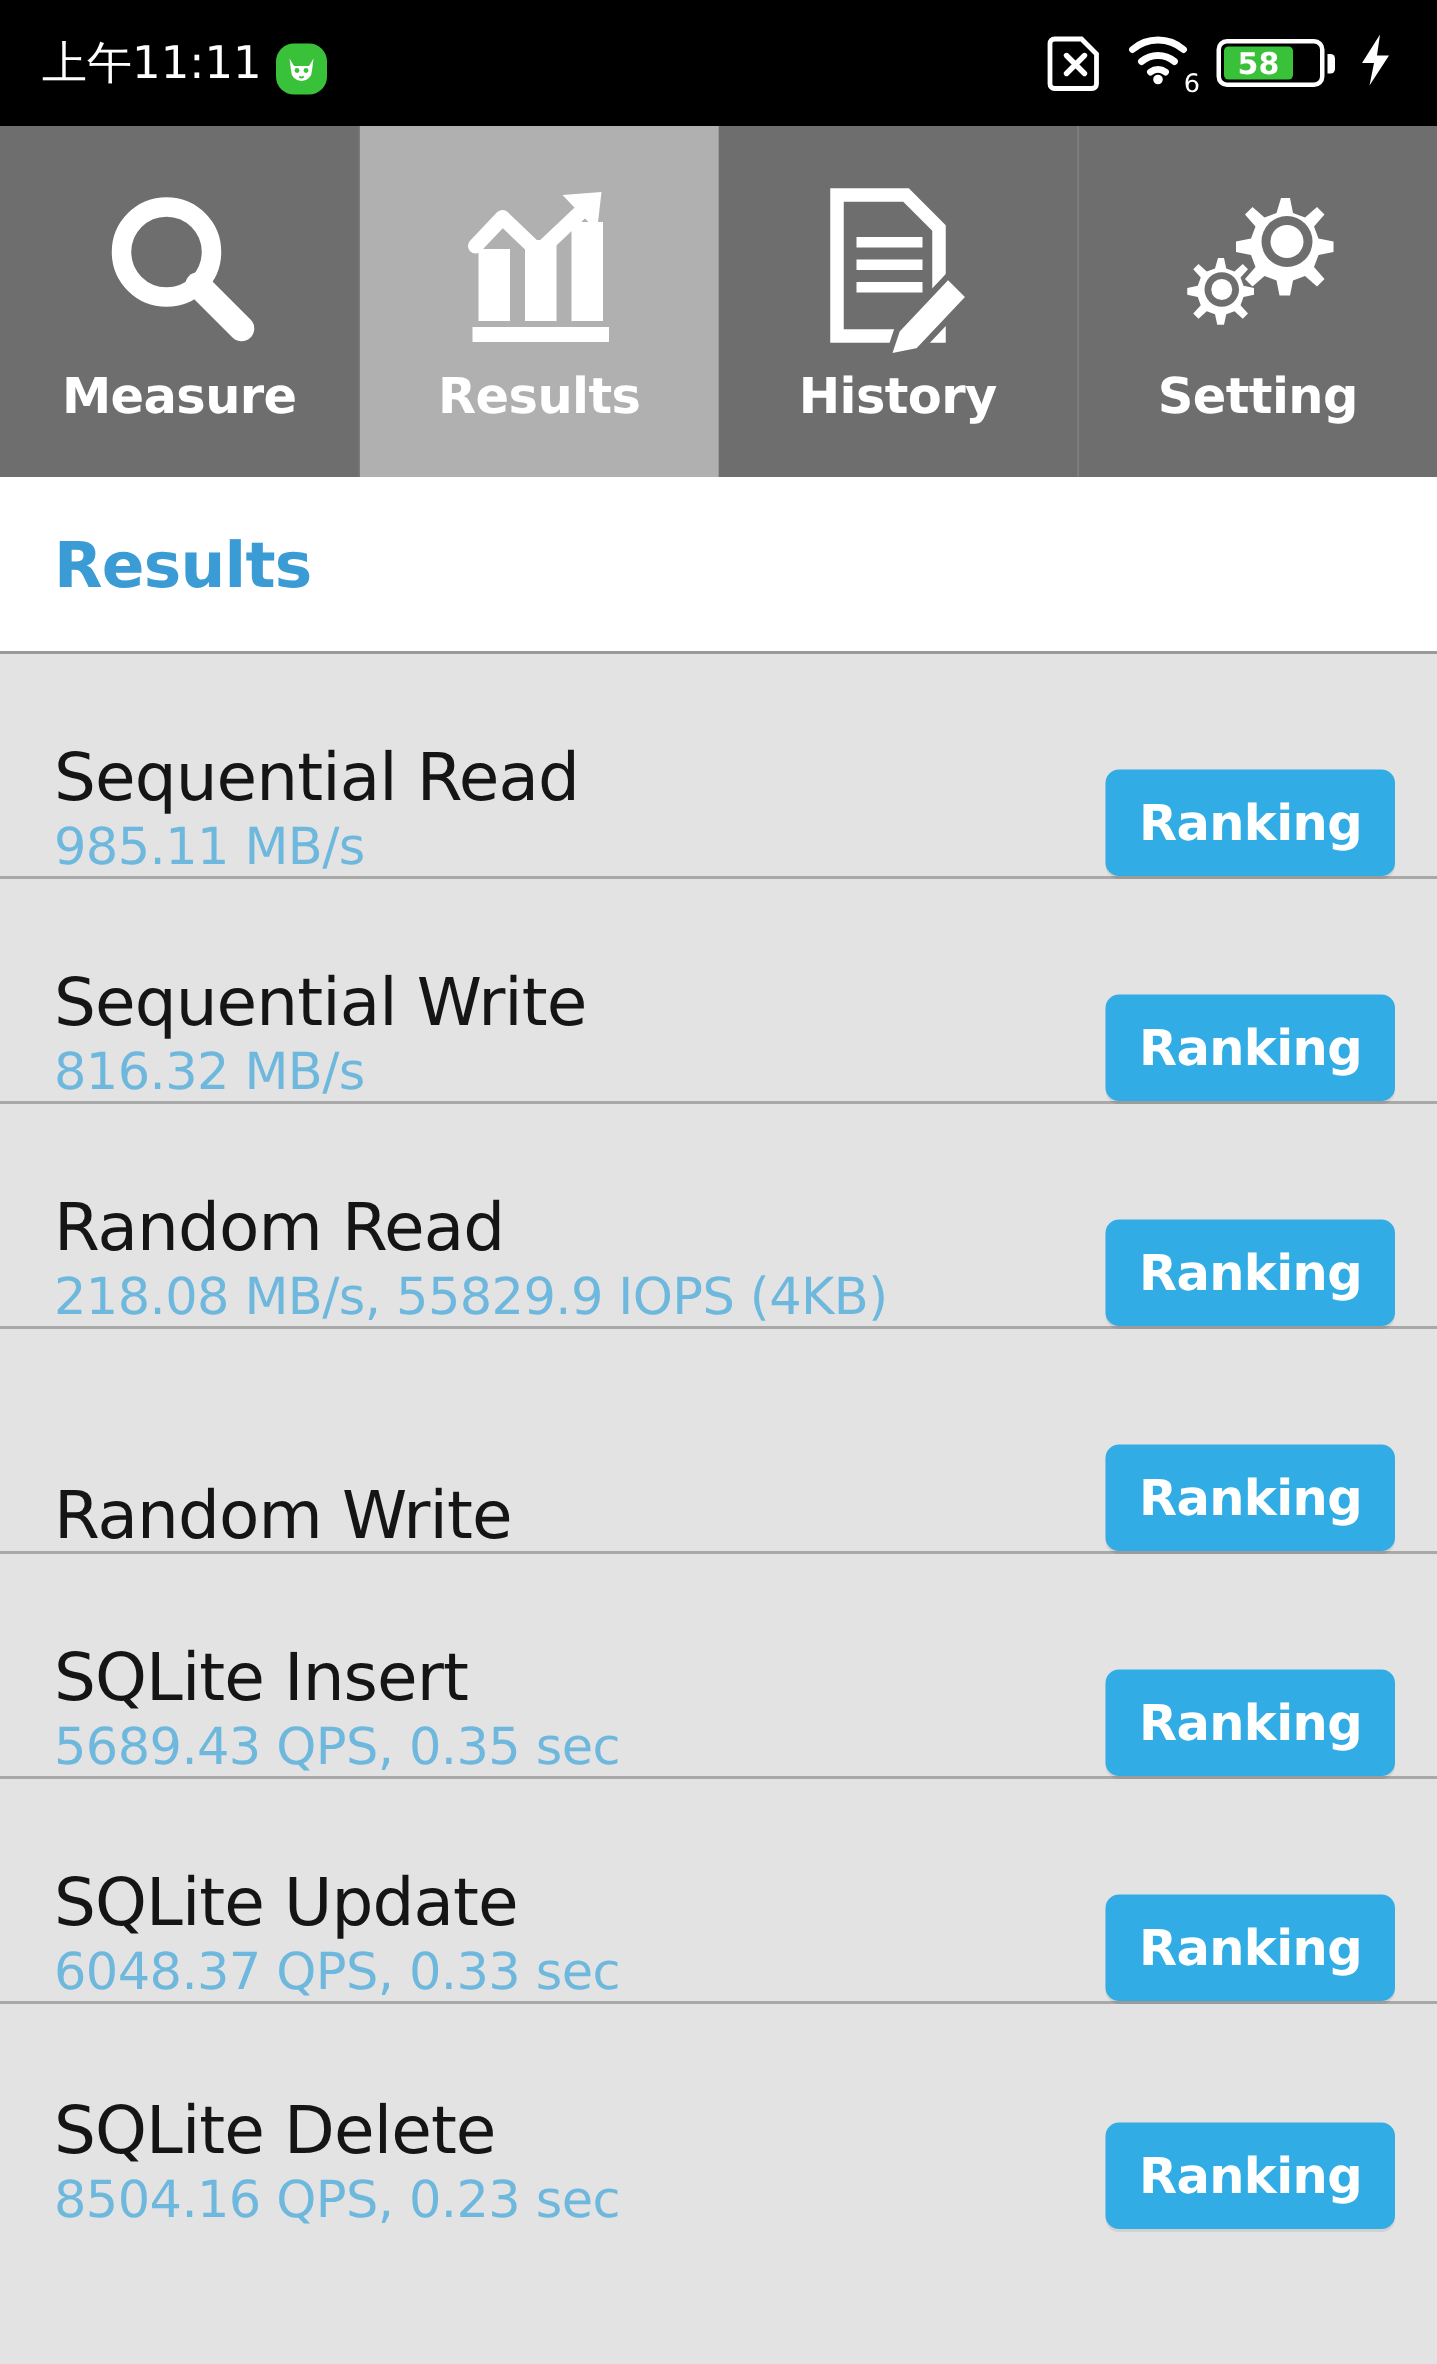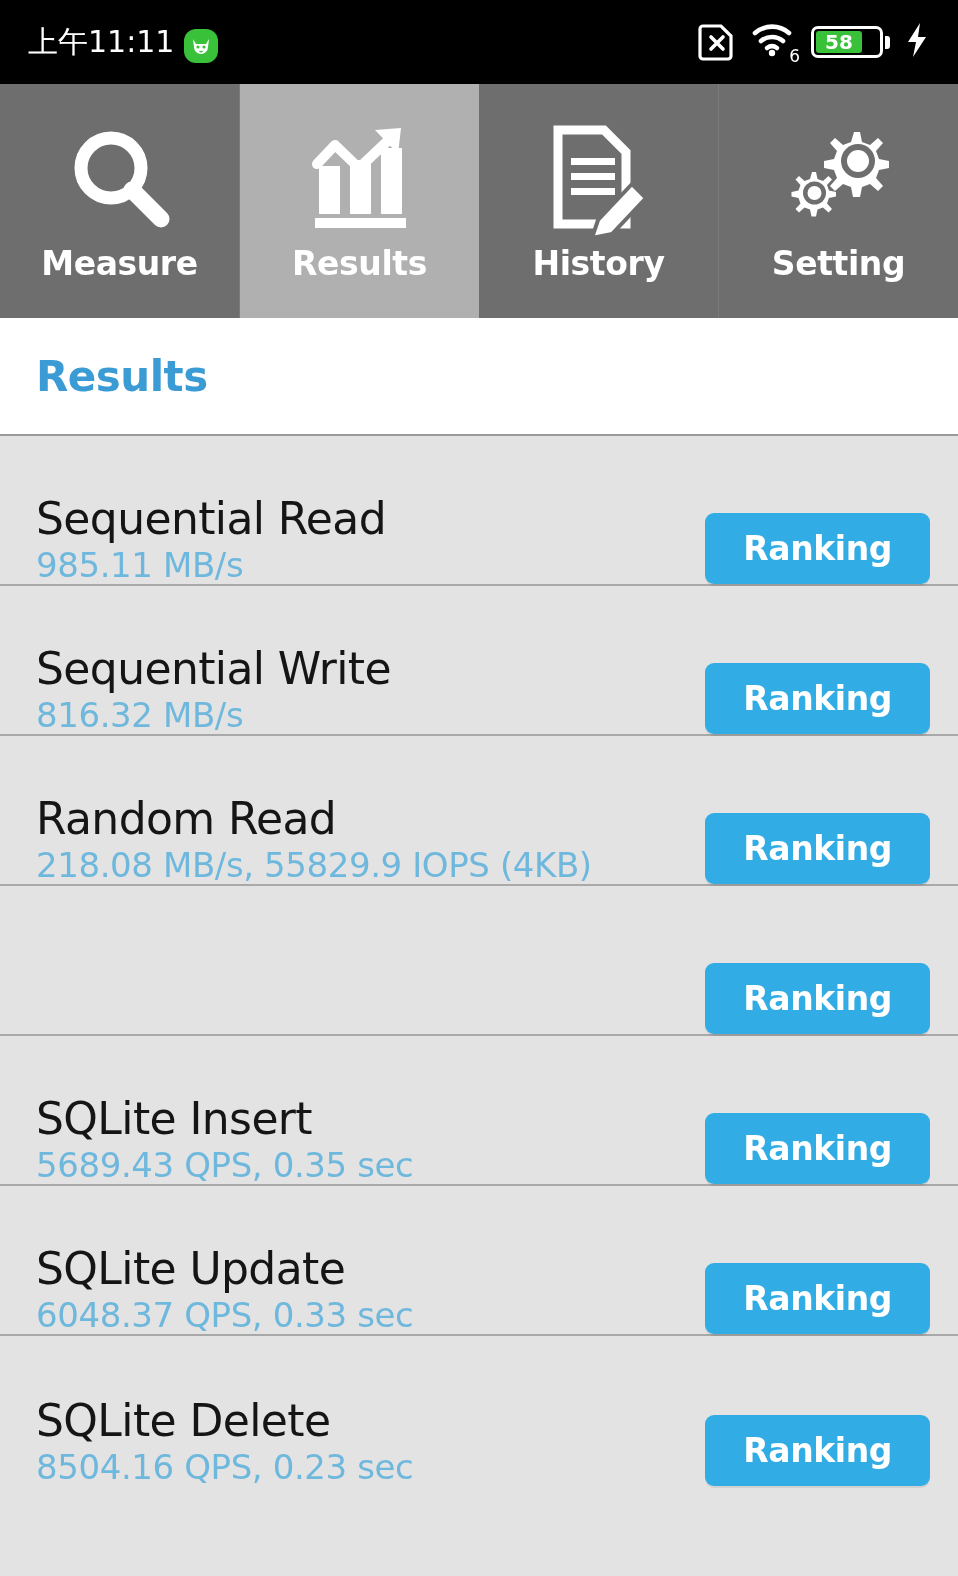--- a/index.html
+++ b/index.html
@@ -94,21 +94,21 @@
     letter-spacing:-0.6px; line-height:1.05;
   }
   .row-value{
     color:#6fb8dd; font-size:34px; font-family:"DejaVu Sans", sans-serif;
     letter-spacing:-0.4px; line-height:1.1;
   }
   .rank-btn{
     background:#31ace4; border:none; border-radius:9px;
     color:#ffffff; font-size:33px; font-weight:bold;
     font-family:"DejaVu Sans", sans-serif;
-    padding:16px 38px; min-width:172px; text-align:center;
+    padding:16px 22px; min-width:172px; text-align:center;
     letter-spacing:-0.4px; cursor:pointer;
     box-shadow:0 2px 0 rgba(0,0,0,0.08);
   }
 </style>
 </head>
 <body>
 
 <div id="app">
 
   <div class="statusbar">
@@ -232,20 +232,21 @@
       </div>
       <div class="row">
         <div class="row-text">
           <span class="row-title">Random Read</span>
           <span class="row-value">218.08 MB/s, 55829.9 IOPS (4KB)</span>
         </div>
         <button class="rank-btn">Ranking</button>
       </div>
       <div class="row">
         <div class="row-text">
+          <span class="row-title">Random Write</span>
         </div>
         <button class="rank-btn">Ranking</button>
       </div>
       <div class="row">
         <div class="row-text">
           <span class="row-title">SQLite Insert</span>
           <span class="row-value">5689.43 QPS, 0.35 sec</span>
         </div>
         <button class="rank-btn">Ranking</button>
       </div>

